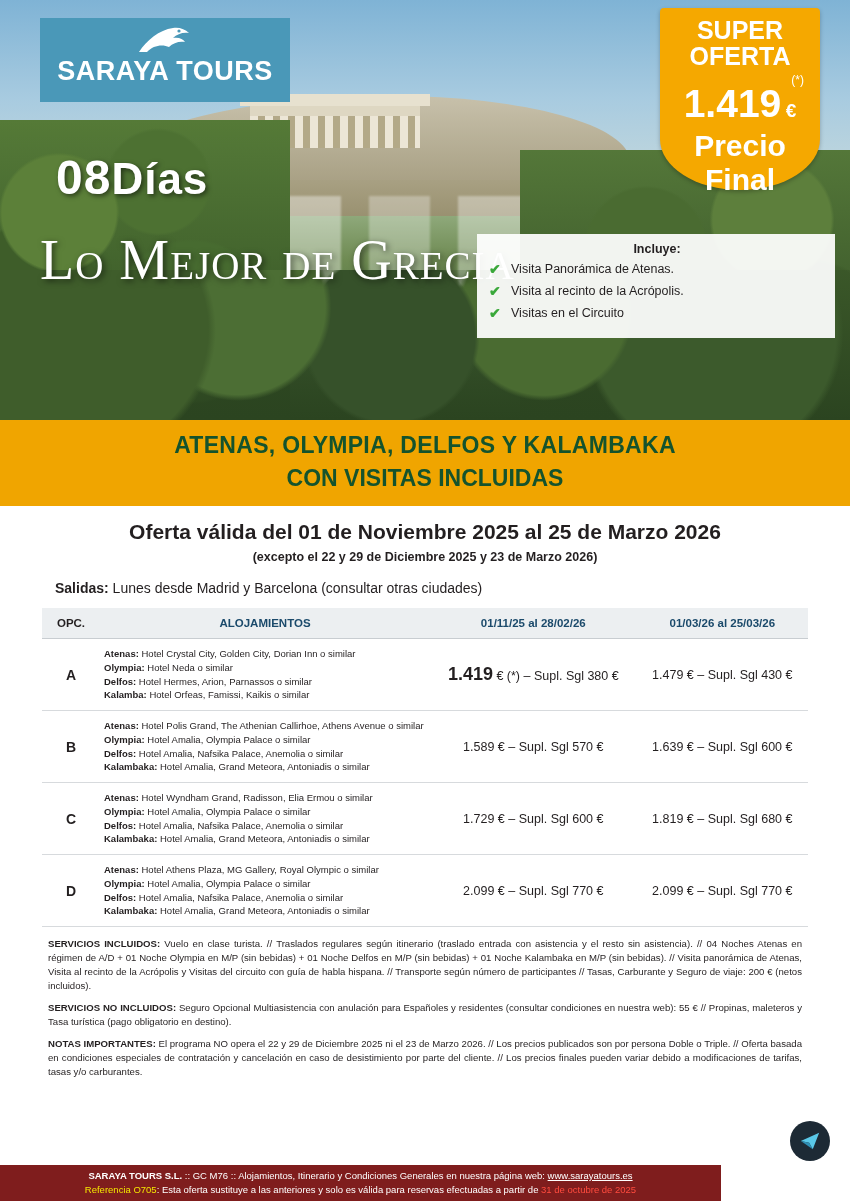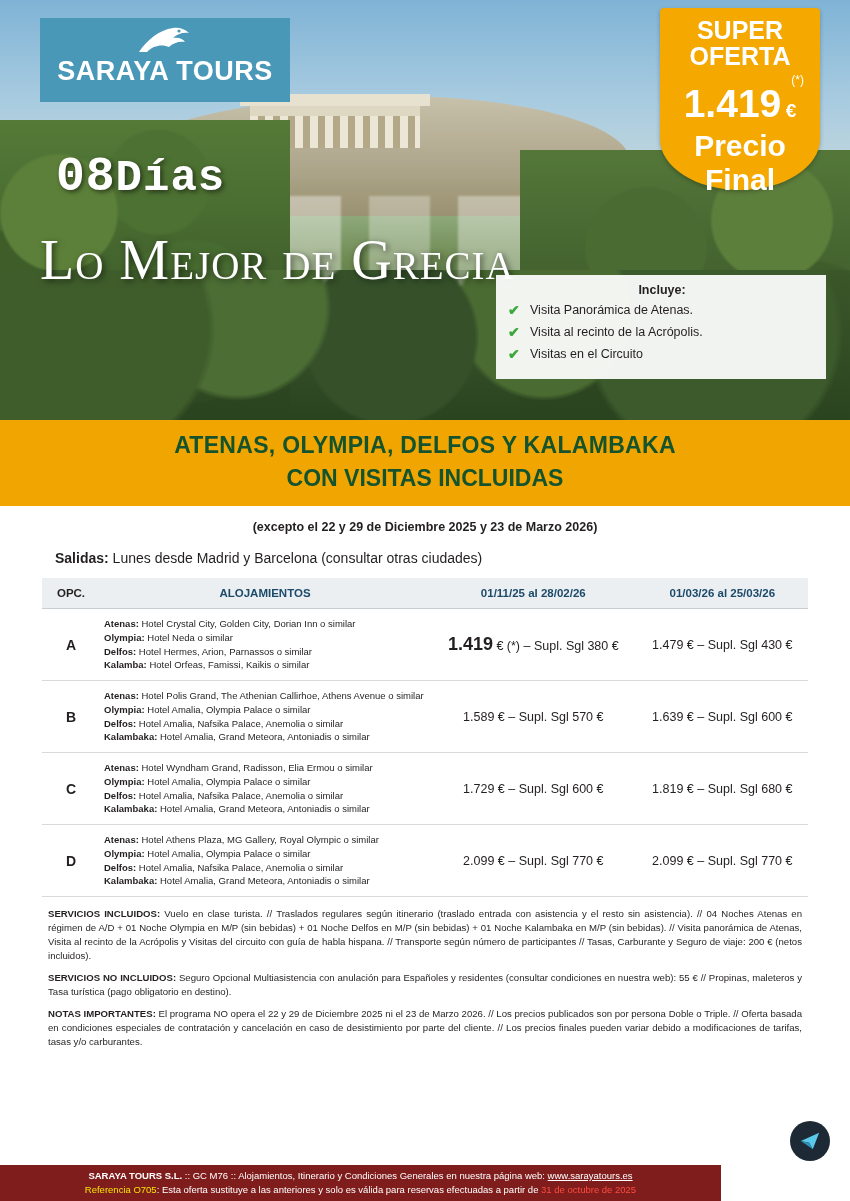--- a/index.html
+++ b/index.html
@@ -112,41 +112,40 @@
   .super .s1{ font-size:25px; font-weight:700; line-height:1.0; }
   .super .s2{ font-size:25px; font-weight:700; line-height:1.1; margin-bottom:2px;}
   .super .price{ font-size:39px; font-weight:700; line-height:1; display:inline-block;}
   .super .eur{ font-size:19px; font-weight:700; }
   .super .ast{ font-size:12px; vertical-align:super; display:block; height:11px; margin-right:16px; text-align:right;}
   .super .s3{ font-size:30px; font-weight:700; margin-top:6px;}
 
   .days {
     position:absolute; left:56px; top:150px;
     color:#ffffff; font-size:44px; font-weight:700;
-    font-family:Liberation Mono, monospace;
+    font-family:Liberation Sans, sans-serif;
     text-shadow: 2px 2px 5px rgba(0,0,0,.55);
     letter-spacing:1px;
   }
   .days .num { font-size:48px; }
   .title-main {
     position:absolute; left:40px; top:228px;
     color:#ffffff; font-size:56px;
     font-family:"Liberation Serif", serif;
     text-shadow: 2px 2px 6px rgba(0,0,0,.6);
     letter-spacing:1px;
     font-variant: small-caps;
     font-weight:400;
   }
 
   
   .incluye {
-    position:absolute; right:24px; top:234px; width:330px;
+    position:absolute; right:15px; top:234px; width:358px;
     background:rgba(255,255,255,.93);
     padding:8px 10px 10px 12px;
-    margin-top:41px;
   }
   .incluye h4 { margin:0 0 6px 0; font-size:12.5px; text-align:center; }
   .incluye ul { list-style:none; margin:0; padding:0; }
   .incluye li { font-size:12.5px; margin:6px 0 8px 0; padding-left:22px; position:relative; }
   .incluye li .chk {
     position:absolute; left:0; top:-1px; color:#3aa83a; font-size:14px; font-weight:700;
   }
 
   
   .band {
@@ -260,20 +259,21 @@
     </ul>
   </div>
 </div>
 
 <div class="band">
   <div class="l1">ATENAS, OLYMPIA, DELFOS Y KALAMBAKA</div>
   <div class="l2">CON VISITAS INCLUIDAS</div>
 </div>
 
 <div class="valid">
+  <div class="v1">Oferta válida del 01 de Noviembre 2025 al 25 de Marzo 2026</div>
   <div class="v2">(excepto el 22 y 29 de Diciembre 2025 y 23 de Marzo 2026)</div>
 </div>
 
 <div class="salidas">
   <b>Salidas:</b>
   <span>Lunes desde Madrid y Barcelona (consultar otras ciudades)</span>
 </div>
 
 <div class="tbl-wrap">
 

